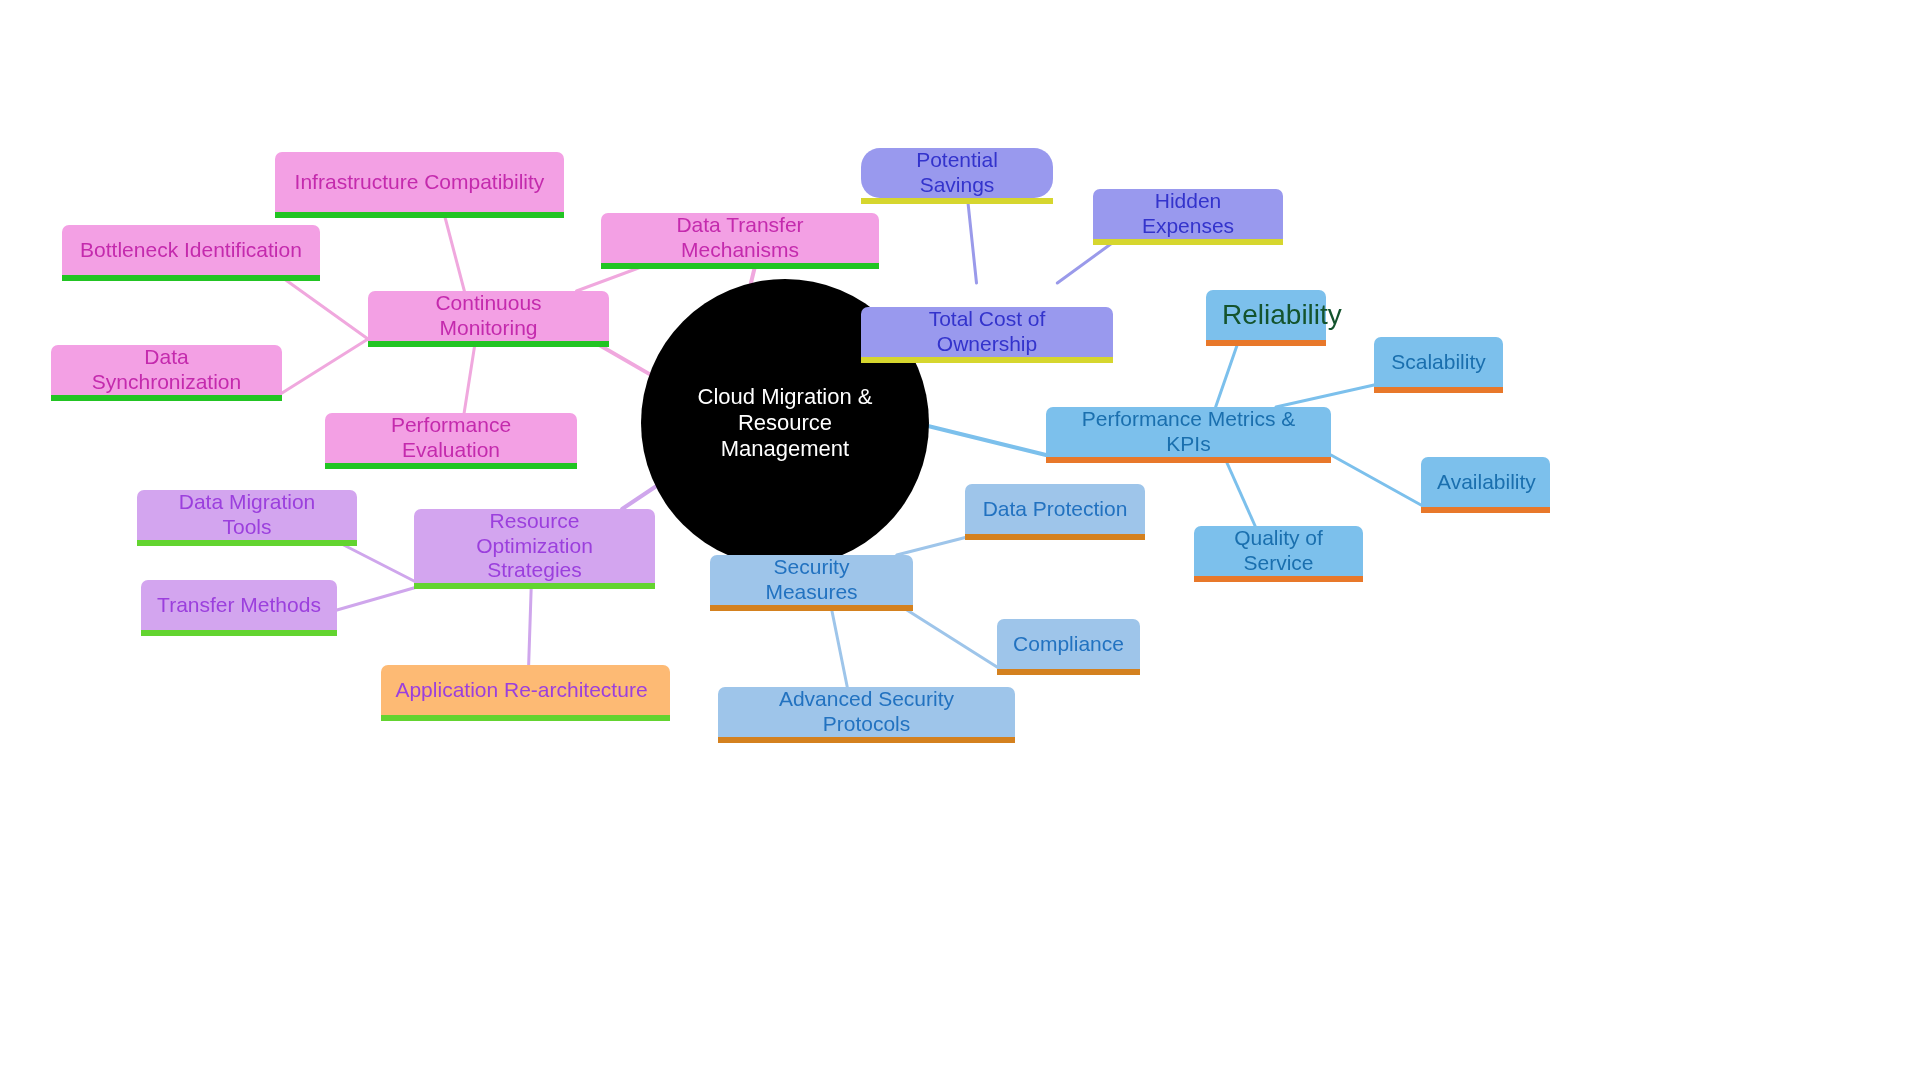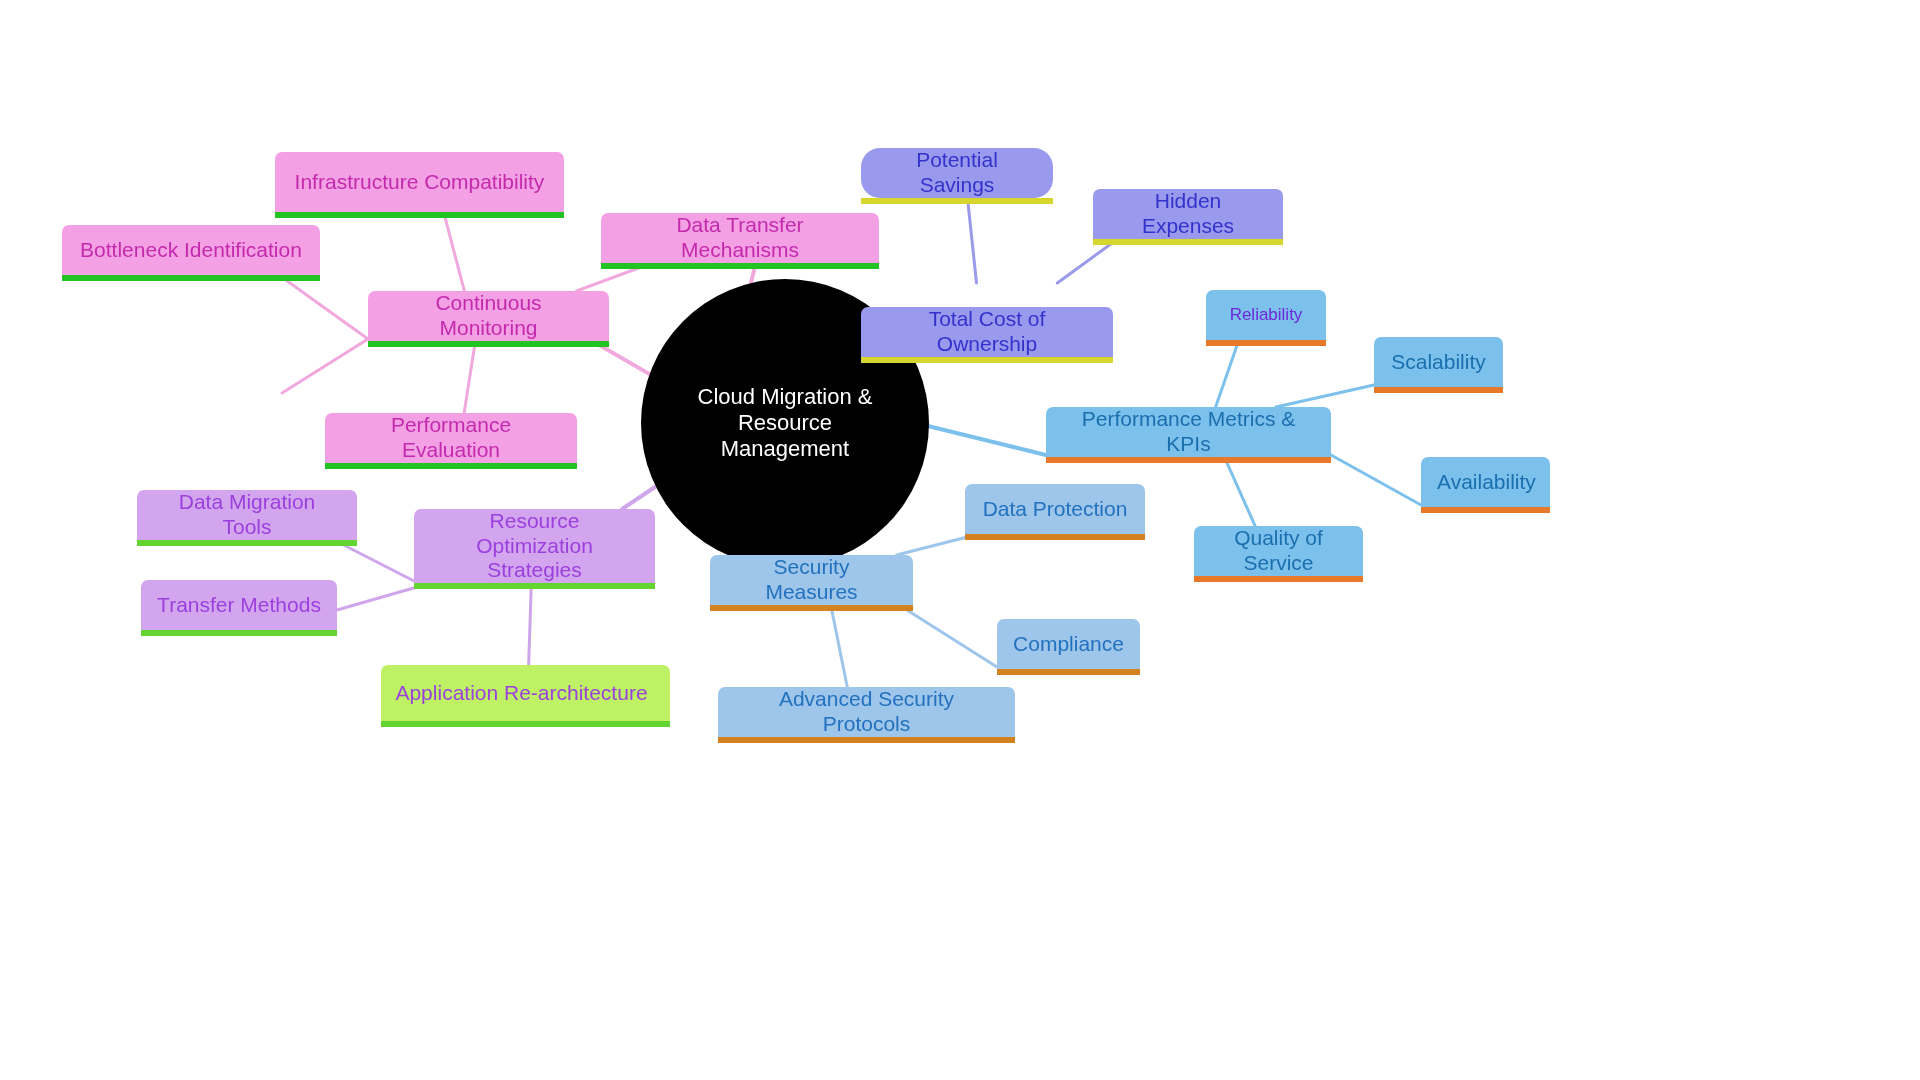--- a/index.html
+++ b/index.html
@@ -90,32 +90,33 @@
       <line x1="808.9667241334125" y1="564.9915354319155" x2="802.225" y2="555" stroke="#9ec5ea" stroke-width="4" stroke-linecap="round"></line>
       <line x1="896.725" y1="555" x2="979" y2="534" stroke="#9ec5ea" stroke-width="3" stroke-linecap="round"></line>
       <line x1="899" y1="605" x2="997" y2="667" stroke="#9ec5ea" stroke-width="3" stroke-linecap="round"></line>
       <line x1="830.75" y1="605" x2="847.25" y2="687" stroke="#9ec5ea" stroke-width="3" stroke-linecap="round"></line>
     </svg>
 <div class="node root" style="left: 641px; top: 279px; width: 288px; height: 288px; background: #000000; color: rgb(255, 255, 255); font-size: 22px;"><span class="node-label">Cloud Migration &amp; Resource
 Management</span></div>
     <div class="node" style="left: 368px; top: 291px; width: 241px; height: 50px; background: rgb(243, 160, 228); color: rgb(196, 42, 173); font-size: 21px; --accent: #22c423;"><span class="node-label">Continuous Monitoring</span></div>
     <div class="node" style="left: 275px; top: 152px; width: 289px; height: 60px; background: rgb(243, 160, 228); color: rgb(196, 42, 173); font-size: 21px; --accent: #22c423;"><span class="node-label">Infrastructure Compatibility</span></div>
     <div class="node" style="left: 18px; top: 225px; width: 258px; height: 50px; background: rgb(243, 160, 228); color: rgb(196, 42, 173); font-size: 21px; margin-left: 44px; --accent: #22c423;"><span class="node-label">Bottleneck Identification</span></div>
+    <div class="node" style="left: 51px; top: 345px; width: 231px; height: 50px; background: rgb(243, 160, 228); color: rgb(196, 42, 173); font-size: 21px; --accent: #22c423;"><span class="node-label">Data Synchronization</span></div>
     <div class="node" style="left: 325px; top: 413px; width: 252px; height: 50px; background: rgb(243, 160, 228); color: rgb(196, 42, 173); font-size: 21px; --accent: #22c423;"><span class="node-label">Performance Evaluation</span></div>
     <div class="node" style="left: 601px; top: 213px; width: 278px; height: 50px; background: rgb(243, 160, 228); color: rgb(196, 42, 173); font-size: 21px; --accent: #22c423;"><span class="node-label">Data Transfer Mechanisms</span></div>
     <div class="node" style="left: 414px; top: 509px; width: 241px; height: 74px; background: rgb(211, 165, 239); color: rgb(155, 63, 221); font-size: 21px; --accent: #63d430;"><span class="node-label">Resource Optimization
 Strategies</span></div>
     <div class="node" style="left: 110px; top: 490px; width: 220px; height: 50px; background: rgb(211, 165, 239); color: rgb(155, 63, 221); font-size: 21px; margin-left: 27px; --accent: #63d430;"><span class="node-label">Data Migration Tools</span></div>
     <div class="node" style="left: 141px; top: 580px; width: 196px; height: 50px; background: rgb(211, 165, 239); color: rgb(155, 63, 221); font-size: 21px; --accent: #63d430;"><span class="node-label">Transfer Methods</span></div>
-    <div class="node" style="left: 381px; top: 665px; width: 289px; height: 56px; background: #bef264; color: rgb(155, 63, 221); font-size: 21px; padding-left: 8px; --accent: #63d430;"><span class="node-label">Application Re-architecture</span></div>
+    <div class="node" style="left: 381px; top: 665px; width: 289px; height: 50px; background: #fdba74; color: rgb(155, 63, 221); font-size: 21px; padding-left: 8px; --accent: #63d430;"><span class="node-label">Application Re-architecture</span></div>
     <div class="node" style="left: 861px; top: 283px; width: 252px; height: 50px; background: rgb(153, 153, 238); color: rgb(51, 51, 204); font-size: 21px; margin-top: 24px; --accent: #d6d62e;"><span class="node-label">Total Cost of Ownership</span></div>
     <div class="node" style="left: 861px; top: 148px; width: 192px; height: 50px; background: rgb(153, 153, 238); color: rgb(51, 51, 204); font-size: 21px; border-radius: 19px; --accent: #d6d62e;"><span class="node-label">Potential Savings</span></div>
     <div class="node" style="left: 1093px; top: 189px; width: 190px; height: 50px; background: rgb(153, 153, 238); color: rgb(51, 51, 204); font-size: 21px; --accent: #d6d62e;"><span class="node-label">Hidden Expenses</span></div>
     <div class="node" style="left: 1046px; top: 407px; width: 285px; height: 50px; background: rgb(124, 192, 236); color: rgb(26, 111, 174); font-size: 21px; --accent: #e8782a;"><span class="node-label">Performance Metrics &amp; KPIs</span></div>
-    <div class="node" style="left: 1206px; top: 290px; width: 120px; height: 50px; background: rgb(124, 192, 236); color: #6d28d9; font-size: 17px; --accent: #e8782a;"><span class="node-label">Reliability</span></div>
+    <div class="node" style="left: 1206px; top: 290px; width: 120px; height: 50px; background: rgb(124, 192, 236); color: #14532d; font-size: 28px; --accent: #e8782a;"><span class="node-label">Reliability</span></div>
     <div class="node" style="left: 1374px; top: 337px; width: 129px; height: 50px; background: rgb(124, 192, 236); color: rgb(26, 111, 174); font-size: 21px; --accent: #e8782a;"><span class="node-label">Scalability</span></div>
     <div class="node" style="left: 1421px; top: 457px; width: 129px; height: 50px; background: rgb(124, 192, 236); color: rgb(26, 111, 174); font-size: 21px; --accent: #e8782a;"><span class="node-label">Availability</span></div>
     <div class="node" style="left: 1194px; top: 526px; width: 169px; height: 50px; background: rgb(124, 192, 236); color: rgb(26, 111, 174); font-size: 21px; --accent: #e8782a;"><span class="node-label">Quality of Service</span></div>
     <div class="node" style="left: 710px; top: 555px; width: 203px; height: 50px; background: rgb(158, 197, 234); color: rgb(34, 114, 192); font-size: 21px; --accent: #d4811f;"><span class="node-label">Security Measures</span></div>
     <div class="node" style="left: 965px; top: 484px; width: 180px; height: 50px; background: rgb(158, 197, 234); color: rgb(34, 114, 192); font-size: 21px; --accent: #d4811f;"><span class="node-label">Data Protection</span></div>
     <div class="node" style="left: 997px; top: 619px; width: 143px; height: 50px; background: rgb(158, 197, 234); color: rgb(34, 114, 192); font-size: 21px; --accent: #d4811f;"><span class="node-label">Compliance</span></div>
     <div class="node" style="left: 718px; top: 687px; width: 297px; height: 50px; background: rgb(158, 197, 234); color: rgb(34, 114, 192); font-size: 21px; --accent: #d4811f;"><span class="node-label">Advanced Security Protocols</span></div>
   </div>
 
 </body></html>

